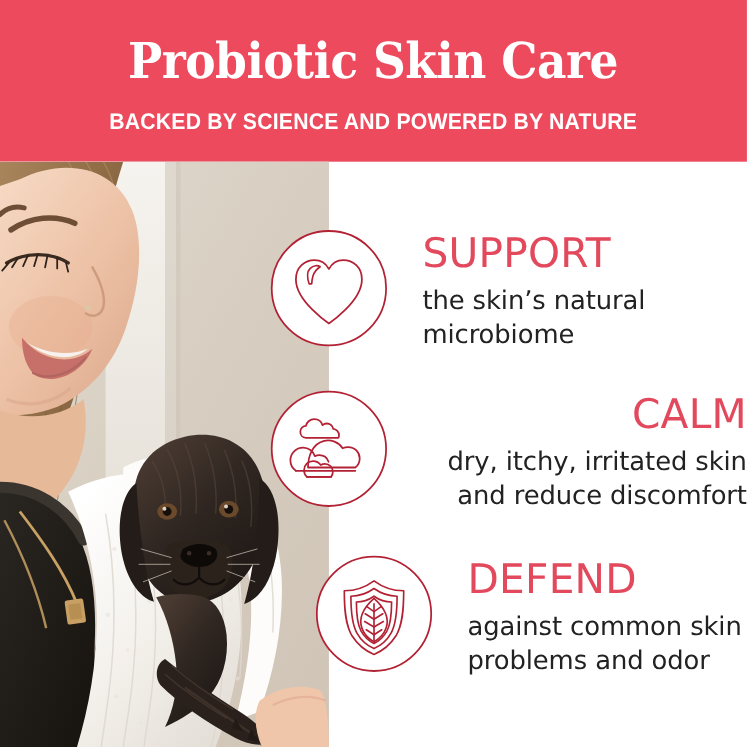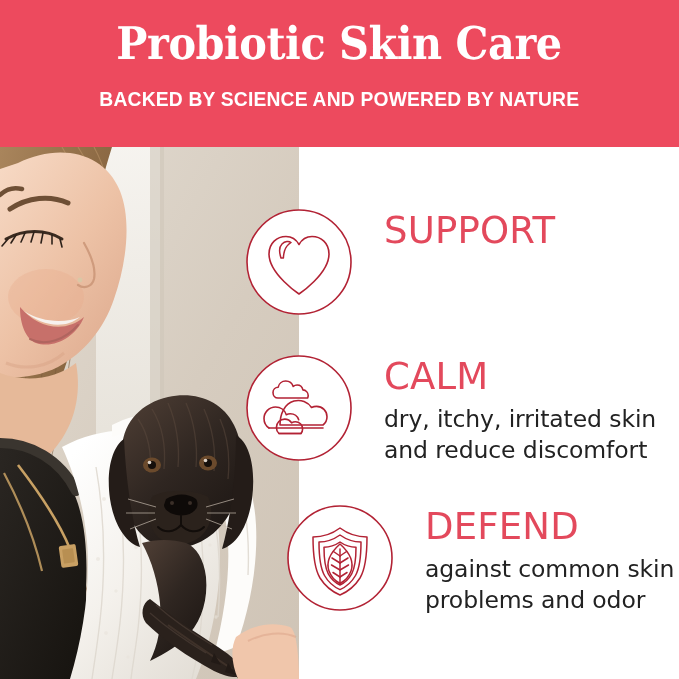--- a/index.html
+++ b/index.html
@@ -24,21 +24,21 @@
     left: 0;
     top: 0;
     width: 679px;
     height: 147px;
     background: #ED4A5E;
     display: flex;
     flex-direction: column;
     align-items: center;
     justify-content: flex-start;
     box-sizing: border-box;
-    padding-top: 18px;
+    padding-top: 30px;
   }
   .banner-title {
     color: #ffffff;
     font-family: "DejaVu Serif", serif;
     font-weight: bold;
     font-size: 45px;
     line-height: 52px;
     letter-spacing: -0.5px;
     transform: scaleX(0.92);
     transform-origin: center center;
@@ -79,21 +79,21 @@
     height: 408px;
   }
   .feature {
     position: absolute;
     left: 0;
     width: 679px;
     display: flex;
     align-items: flex-start;
   }
   .feature-1 { top: 61px; }
-  .feature-2 { top: 207px; }
+  .feature-2 { top: 207px; text-align: right; }
   .feature-3 { top: 357px; margin-left: 41px; }
 
   .icon-circle {
     position: relative;
     width: 108px;
     height: 108px;
     margin-left: 245px;
     flex: 0 0 auto;
   }
   .icon-circle svg {
@@ -338,20 +338,24 @@
     <div class="feature feature-1">
       <div class="icon-circle">
         <svg viewBox="0 0 108 108" xmlns="http://www.w3.org/2000/svg" aria-hidden="true">
           <circle cx="54" cy="54" r="52" fill="#ffffff" stroke="#B22234" stroke-width="1.6"></circle>
           <path d="M54,86 C54,86 24,66 24,46 C24,35 32,28.5 41,28.5 C47.5,28.5 51.5,32 54,36.5 C56.5,32 60.5,28.5 67,28.5 C76,28.5 84,35 84,46 C84,66 54,86 54,86 Z" fill="none" stroke="#B22234" stroke-width="1.6" stroke-linejoin="round"></path>
           <path d="M36,50 C34,44 34,39 37,36 C40,33 44,33 46,34.5 C43,36.5 40.5,39.5 39.5,43 C38.8,45.6 38.4,48 38.4,50 Z" fill="none" stroke="#B22234" stroke-width="1.5" stroke-linejoin="round"></path>
         </svg>
       </div>
       <div class="feature-text">
         <div class="feature-head">SUPPORT</div>
+        <div class="feature-body">
+          <span>the skin’s natural</span>
+          <span>microbiome</span>
+        </div>
       </div>
     </div>
 
     <div class="feature feature-2">
       <div class="icon-circle">
         <svg viewBox="0 0 108 108" xmlns="http://www.w3.org/2000/svg" aria-hidden="true">
           <circle cx="54" cy="54" r="52" fill="#ffffff" stroke="#B22234" stroke-width="1.6"></circle>
           <g fill="none" stroke="#B22234" stroke-width="1.6" stroke-linejoin="round" stroke-linecap="round">
 
             <path d="M33,44 C30,44 28,41.5 28,38.5 C28,35.5 30.3,33.2 33.2,33.2 C33.8,29.6 37,27 40.7,27 C44.2,27 47.2,29.3 48.2,32.5 C49.2,31.6 50.6,31 52.1,31 C55,31 57.4,33.1 57.9,35.9 C60.9,36.1 63.2,38.6 63.2,41.6 C63.2,42.5 63,43.3 62.6,44 Z"></path>

